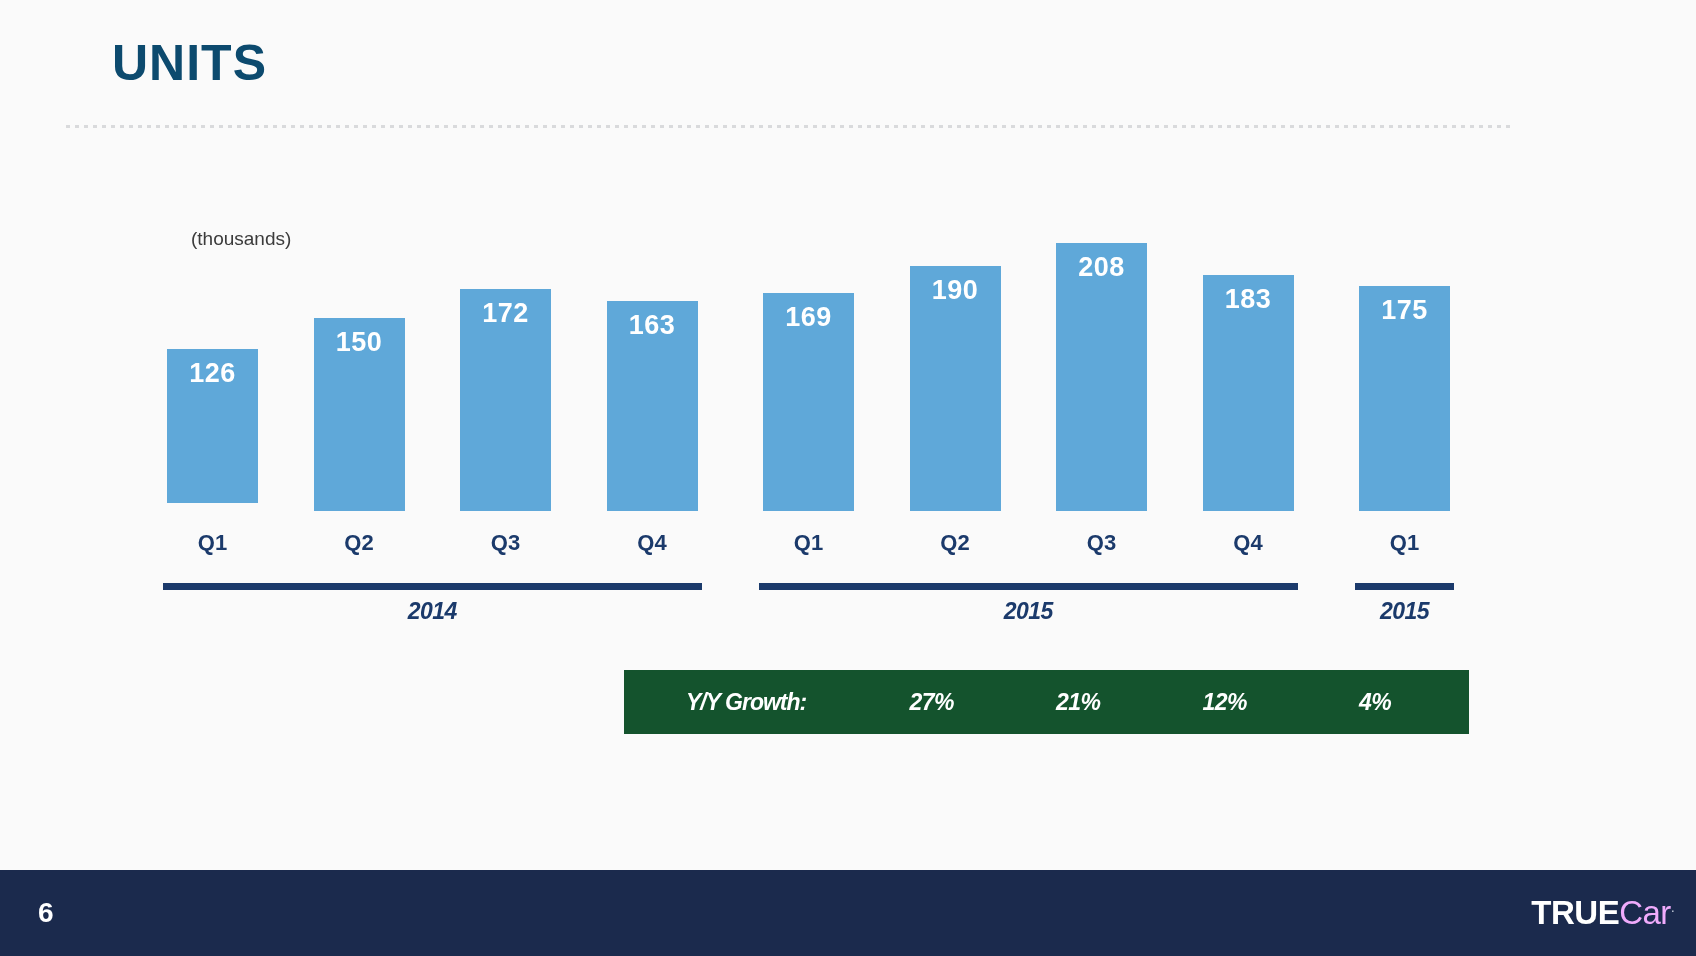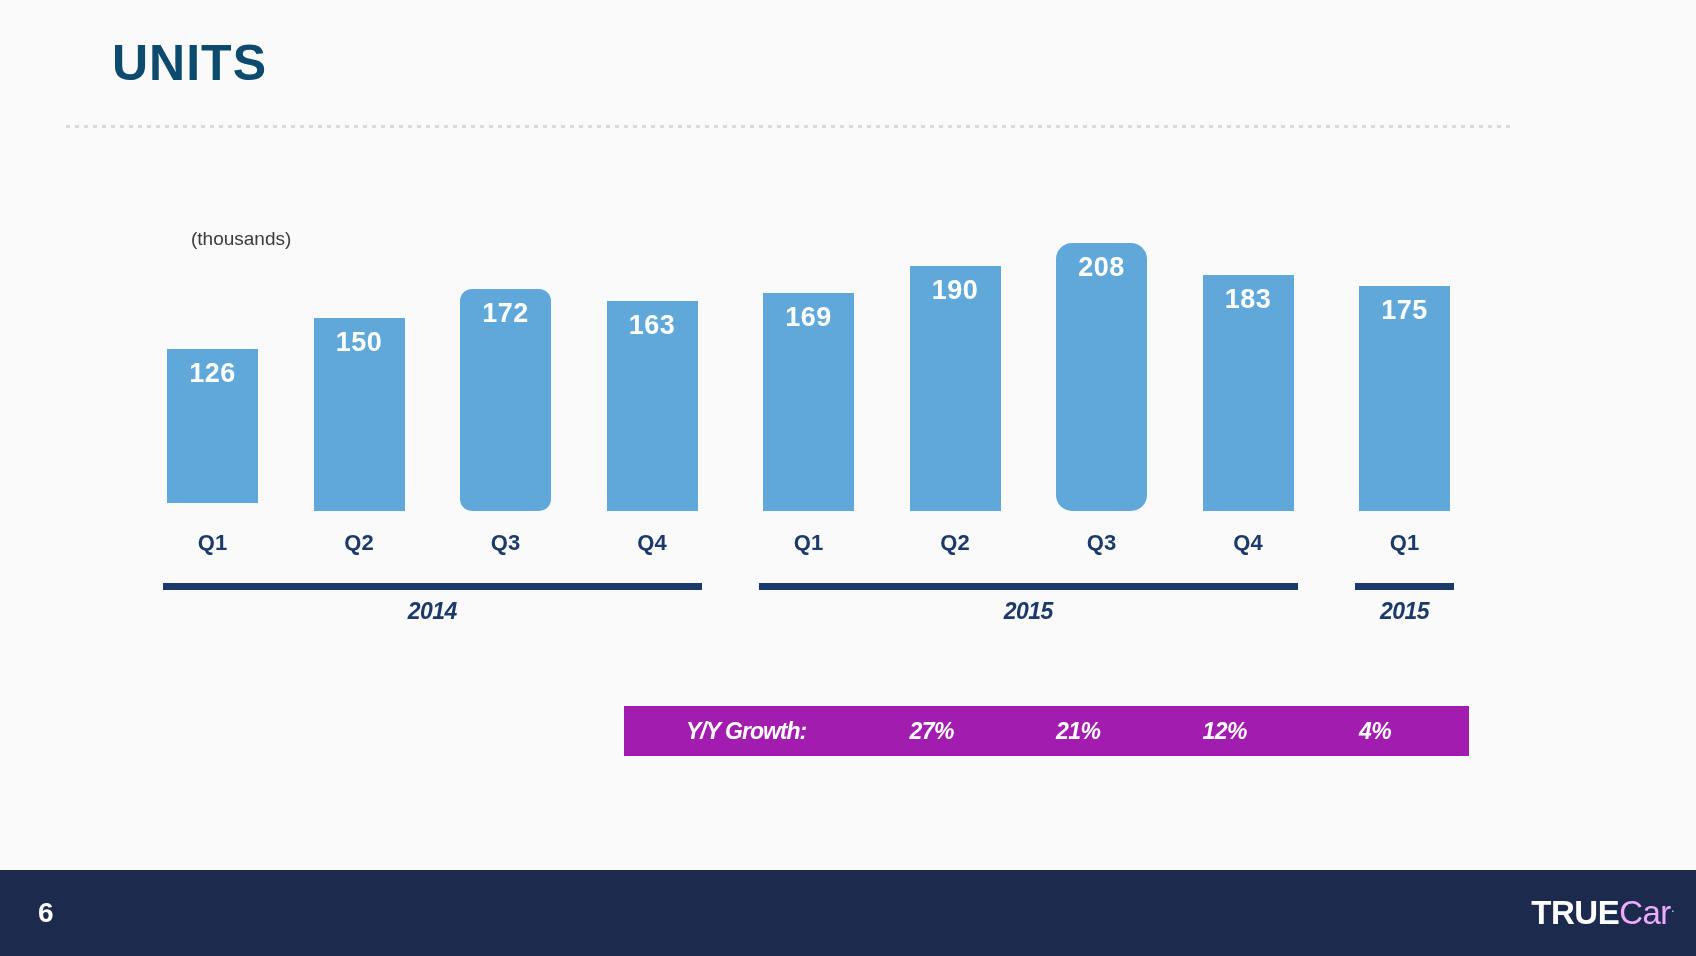--- a/index.html
+++ b/index.html
@@ -52,23 +52,22 @@
   .year-label {
     position:absolute; top:598px;
     text-align:center; font-size:23px; font-weight:bold;
     color:#1b3a6b; font-style:italic;
     letter-spacing:-0.5px;
   }
 
   
   .growth-bar {
     position:absolute; left:624px; top:670px;
-    width:845px; height:50px;
-    background:#a21caf;
-    margin-top:36px;
+    width:845px; height:64px;
+    background:#14532d;
   }
   .growth-label {
     position:absolute; top:50%; transform:translateY(-50%);
     color:#ffffff; font-weight:bold; font-style:italic; font-size:23px;
     letter-spacing:-1px;
     white-space:nowrap;
   }
   .growth-val {
     position:absolute; top:50%; transform:translateY(-50%);
     width:91px; text-align:left;
@@ -105,33 +104,33 @@
 
     <div class="units-label">(thousands)</div>
 
     <div id="bars-layer">
         <div class="bar" style="left: 167px; top: 349px; height: 154px; bottom: auto;">
           <div class="bar-value">126</div>
         </div>
         <div class="bar" style="left: 313.5px; top: 318px; height: 193px; bottom: auto; text-decoration: underline;">
           <div class="bar-value">150</div>
         </div>
-        <div class="bar" style="left: 460px; top: 289px; height: 222px; bottom: auto; border-radius: 12px;">
+        <div class="bar" style="left: 460px; top: 289px; height: 222px; bottom: auto;">
           <div class="bar-value">172</div>
         </div>
         <div class="bar" style="left: 606.5px; top: 301px; height: 210px; bottom: auto;">
           <div class="bar-value">163</div>
         </div>
         <div class="bar" style="left: 763px; top: 293px; height: 218px; bottom: auto;">
           <div class="bar-value">169</div>
         </div>
         <div class="bar" style="left: 909.5px; top: 266px; height: 245px; bottom: auto;">
           <div class="bar-value">190</div>
         </div>
-        <div class="bar" style="left: 1056px; top: 243px; height: 268px; bottom: auto; border-radius: 16px;">
+        <div class="bar" style="left: 1056px; top: 243px; height: 268px; bottom: auto;">
           <div class="bar-value">208</div>
         </div>
         <div class="bar" style="left: 1202.5px; top: 275px; height: 236px; bottom: auto;">
           <div class="bar-value">183</div>
         </div>
         <div class="bar" style="left: 1359px; top: 286px; height: 225px; bottom: auto;">
           <div class="bar-value">175</div>
         </div>
       </div>
     <div id="labels-layer">

